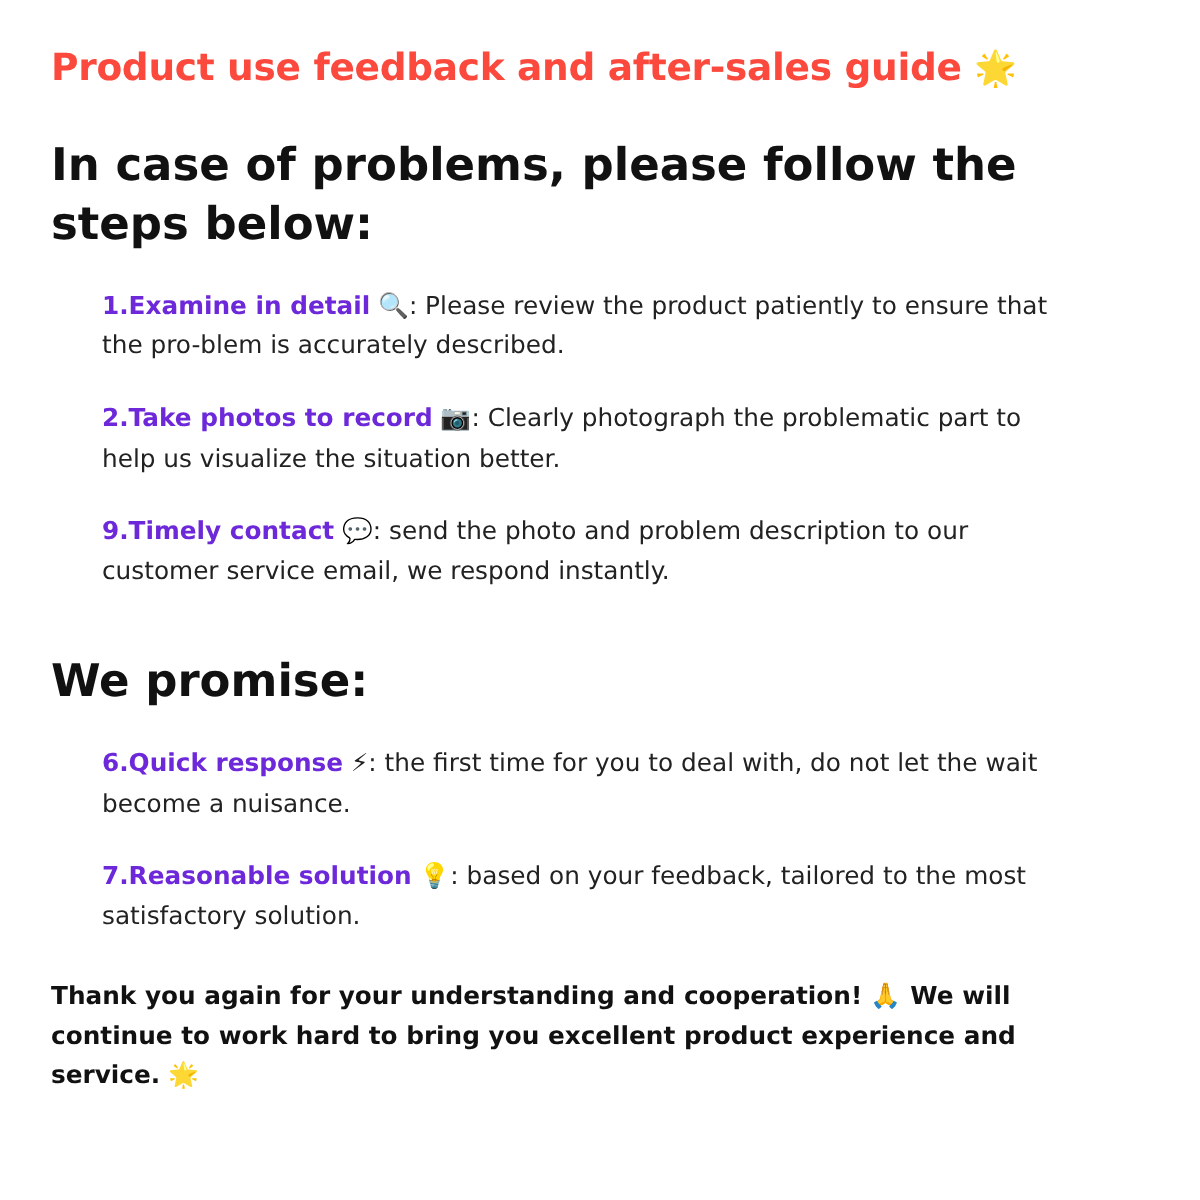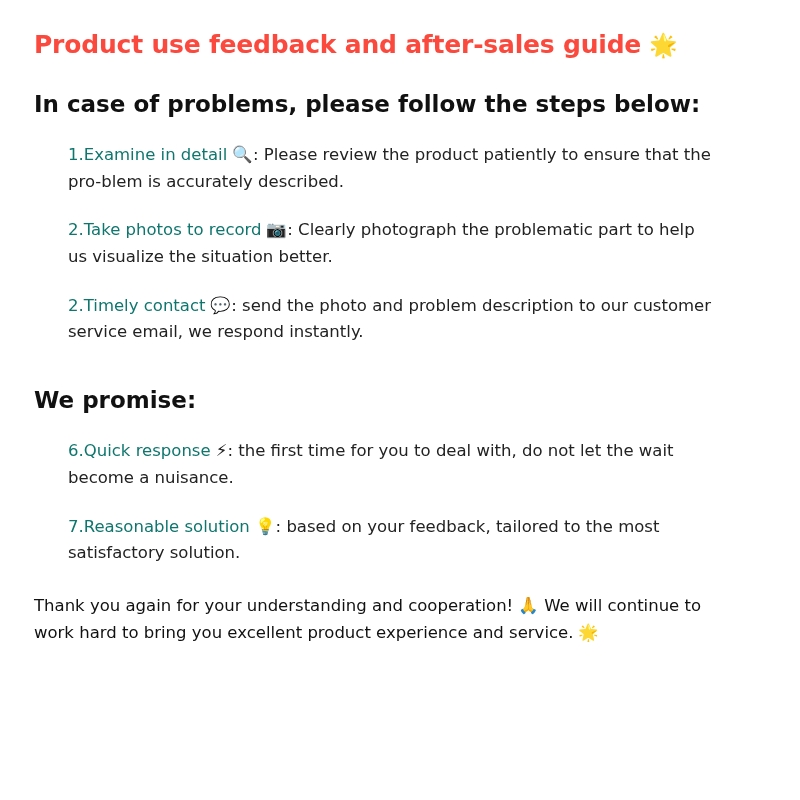--- a/index.html
+++ b/index.html
@@ -26,50 +26,50 @@
     font-weight: bold;
     letter-spacing: -0.2px;
     margin: 6px 0 0 0;
     line-height: 1.2;
     white-space: nowrap;
   }
   .doc-title .emoji {
     font-size: 23px;
   }
   .section-heading {
-    font-size: 23px;
+    font-size: 30px;
     font-weight: bold;
     color: #111111;
     margin: 30px 0 0 0;
     line-height: 1.3;
   }
   .section-heading.second {
     margin-top: 40px;
   }
   .steps {
     margin: 0;
     padding: 0;
   }
   .step {
     margin: 22px 0 0 0;
     padding: 0 14px 0 34px;
     font-size: 16.5px;
     line-height: 1.62;
     color: #222222;
   }
   .step .lead {
-    font-weight: normal;
-    color: #0f766e;
+    font-weight: bold;
+    color: #6d28d9;
   }
   .closing {
     margin: 26px 0 0 0;
     padding: 0 22px 0 0;
     font-size: 16.5px;
     line-height: 1.62;
-    font-weight: normal;
+    font-weight: bold;
     color: #111111;
   }
   .emoji {
     font-family: "DejaVu Sans", sans-serif;
     font-style: normal;
   }
 </style>
 </head>
 <body>
 
@@ -85,21 +85,21 @@
   <div class="steps">
     <p class="step">
       <span class="lead">1.Examine in detail</span>
       <span class="emoji">🔍</span><span>: Please review the product patiently to ensure that the pro-blem is accurately described.</span>
     </p>
     <p class="step">
       <span class="lead">2.Take photos to record</span>
       <span class="emoji">📷</span><span>: Clearly photograph the problematic part to help us visualize the situation better.</span>
     </p>
     <p class="step">
-      <span class="lead">2.Timely contact</span>
+      <span class="lead">9.Timely contact</span>
       <span class="emoji">💬</span><span>: send the photo and problem description to our customer service email, we respond instantly.</span>
     </p>
   </div>
 
   <h2 class="section-heading second">We promise:</h2>
 
   <div class="steps">
     <p class="step">
       <span class="lead">6.Quick response</span>
       <span class="emoji">⚡</span><span>: the first time for you to deal with, do not let the wait become a nuisance.</span>

